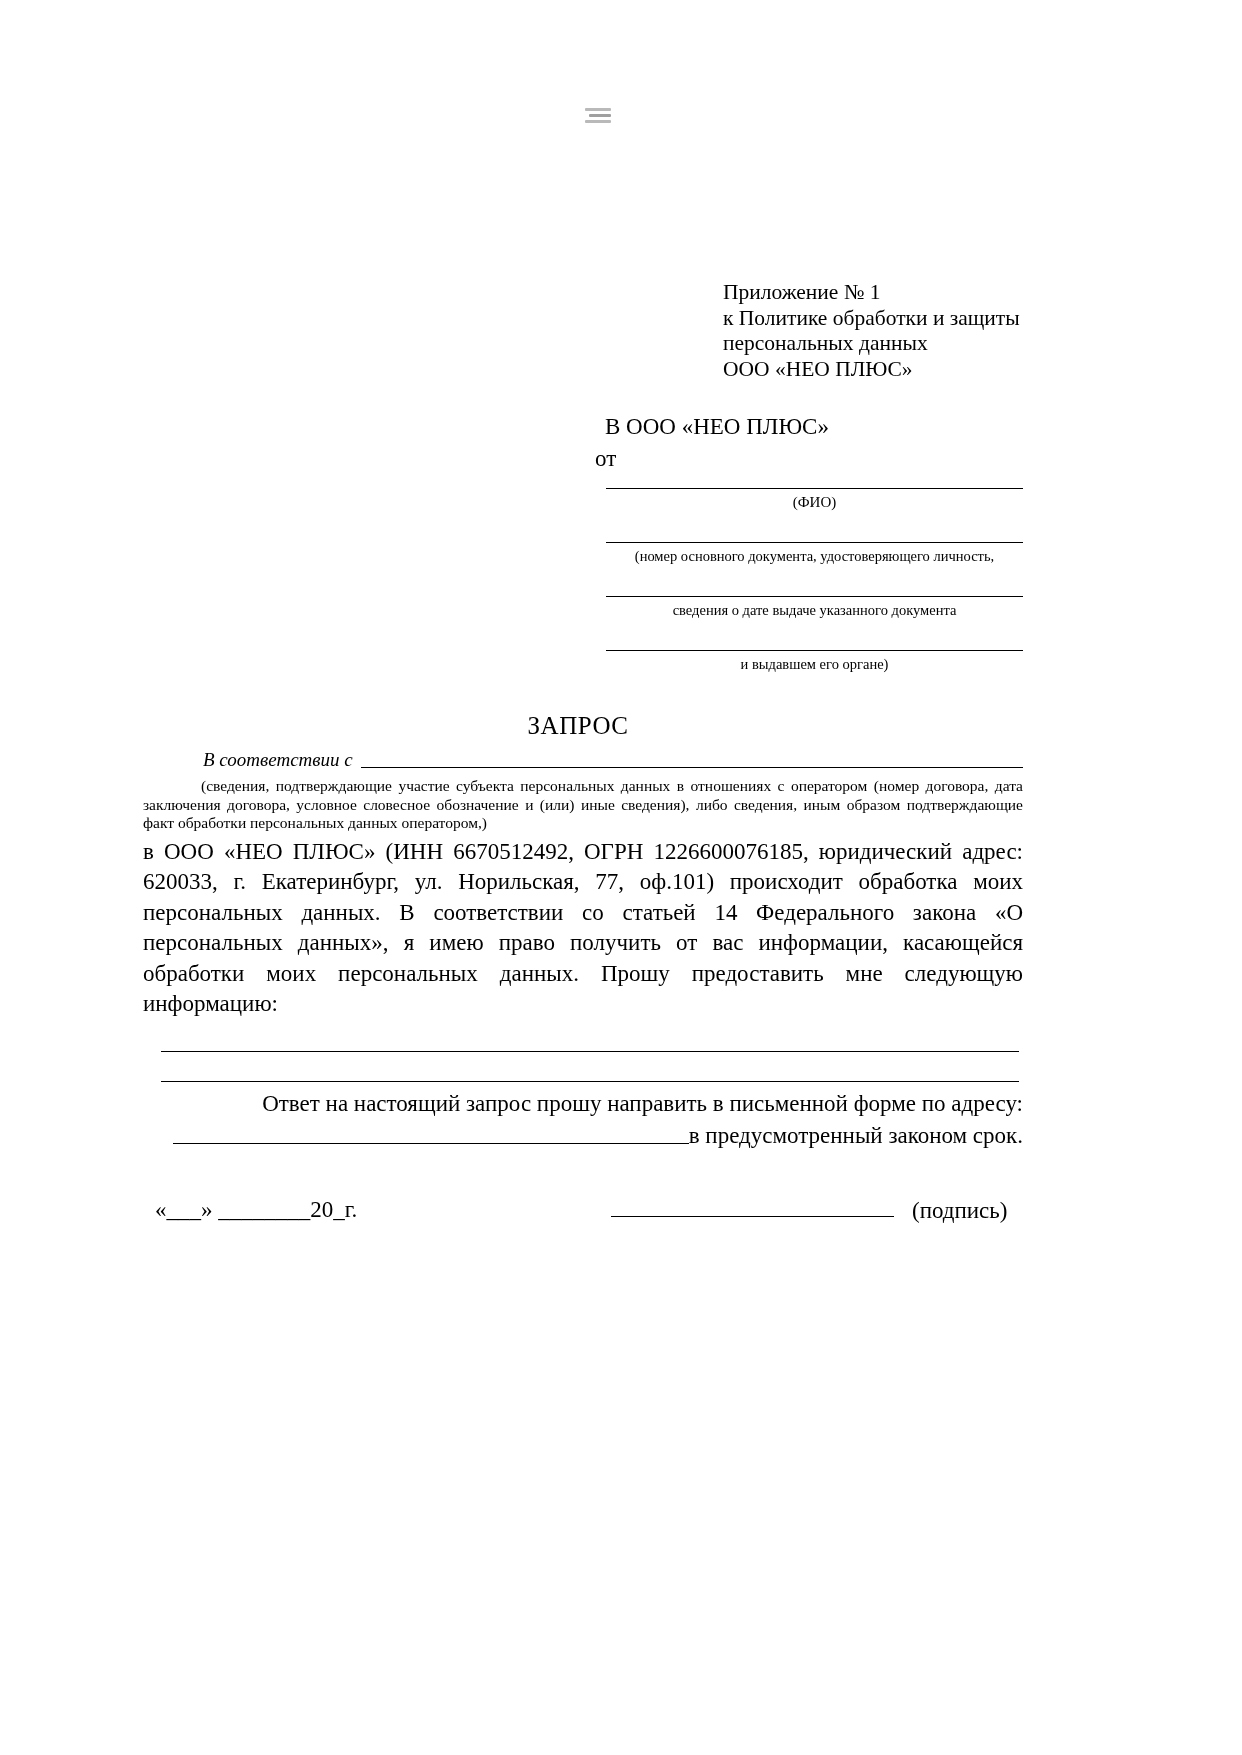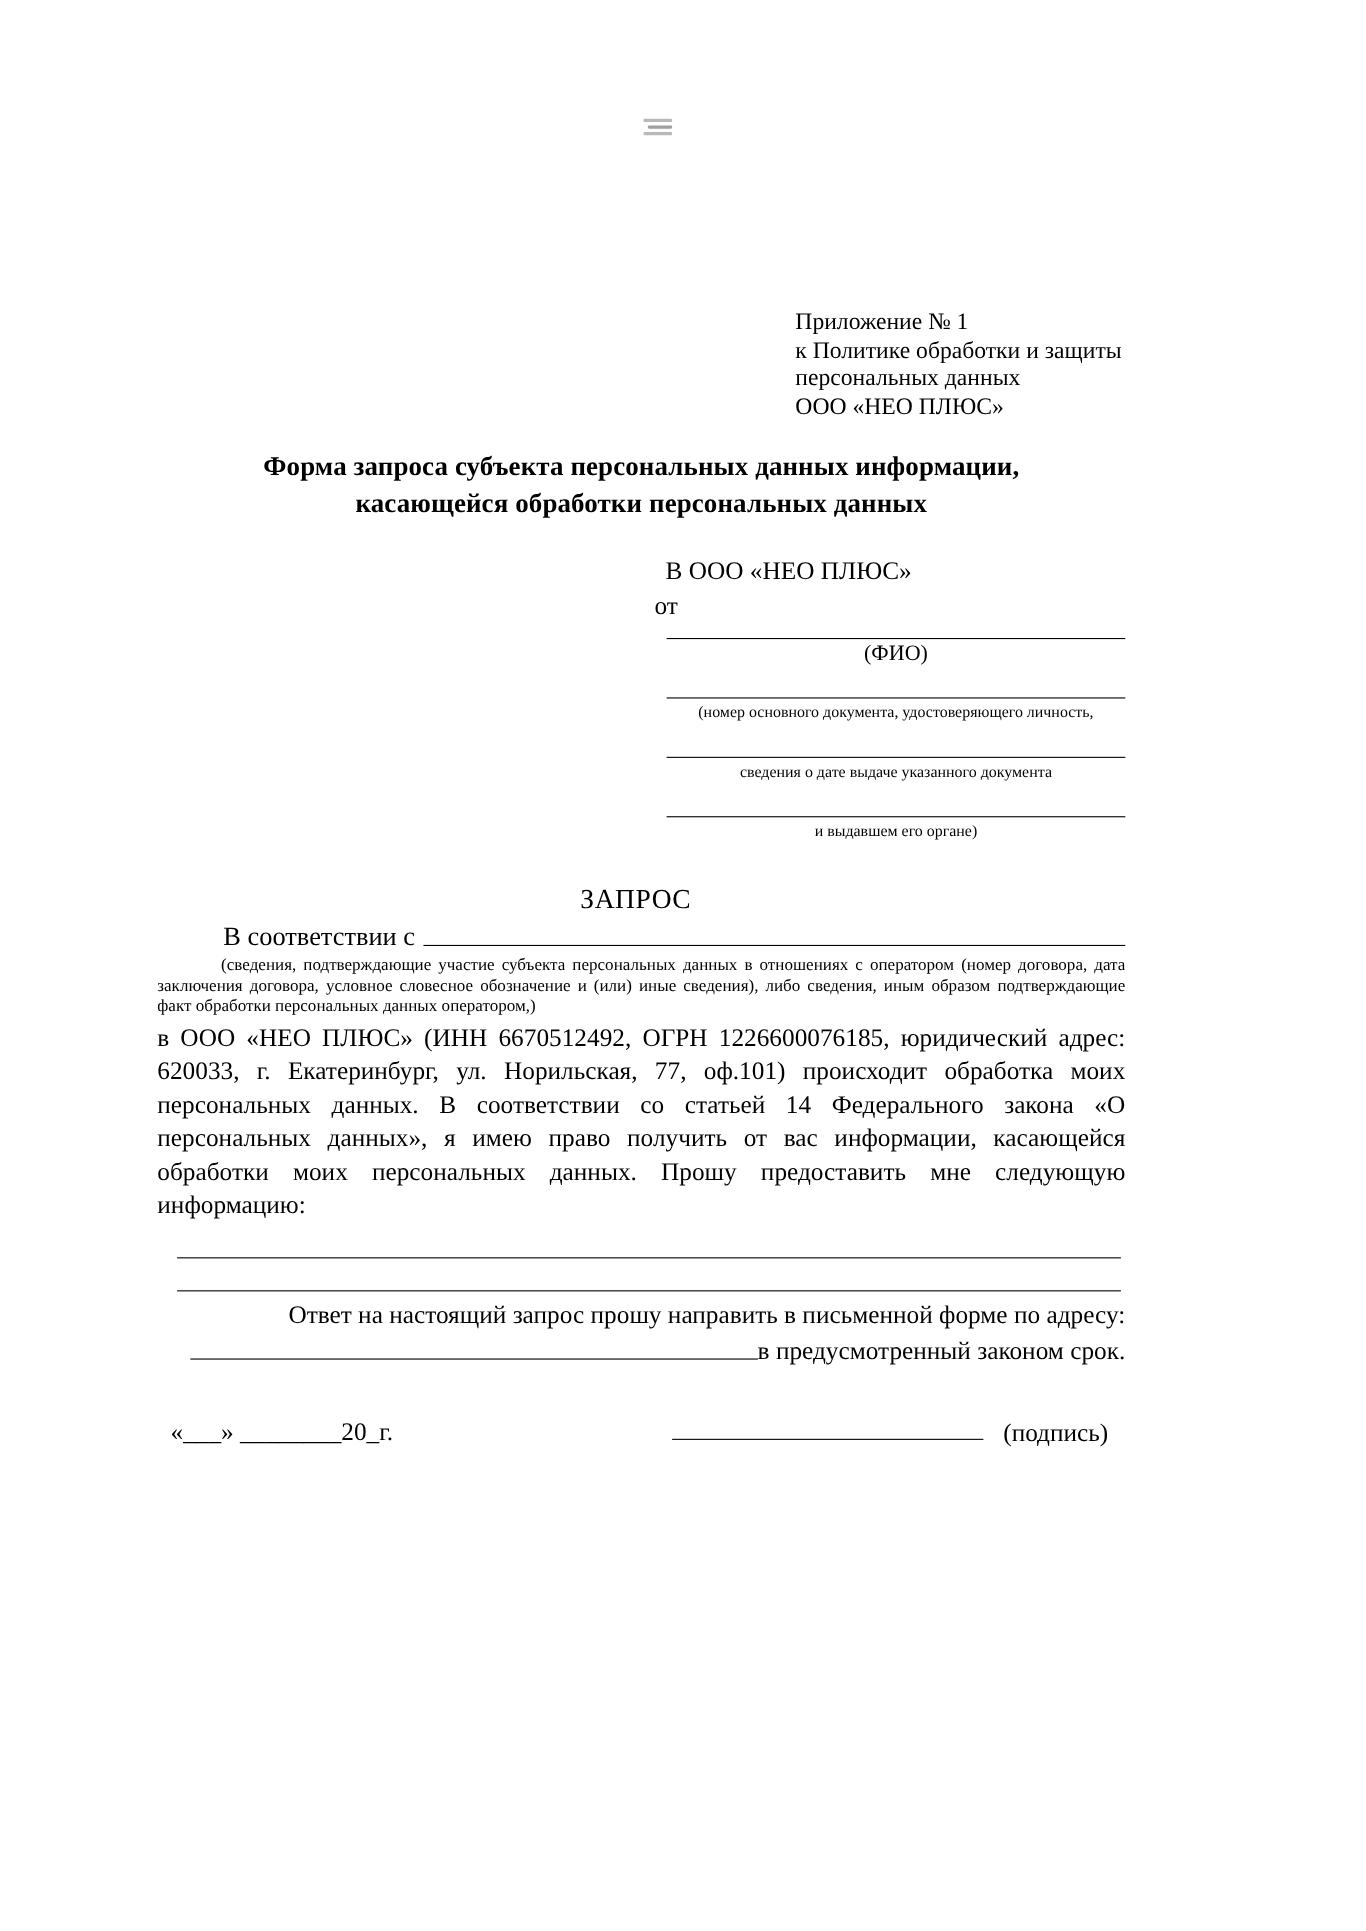--- a/index.html
+++ b/index.html
@@ -87,21 +87,21 @@
     width: 417px;
   }
   .fill-rule {
     border-bottom: 1.6px solid #000;
     height: 0;
     margin-top: 14px;
   }
   .fill-rule.r2 { margin-top: 30px; }
   .fill-caption {
     text-align: center;
-    font-size: 20px;
+    font-size: 15px;
     line-height: 20px;
     margin-top: 3px;
   }
   .fill-caption.small {
     font-size: 14.5px;
   }
 
   
   .request-heading {
     margin-top: 38px;
@@ -112,23 +112,24 @@
   }
 
   
   .accord-row {
     display: flex;
     align-items: flex-end;
     margin-top: 6px;
     margin-left: 60px;
   }
   .accord-row .label {
-    font-size: 24px;
+    font-size: 19px;
     line-height: 28px;
     white-space: nowrap;
+    font-style: italic;
   }
   .accord-row .rule {
     flex: 1;
     border-bottom: 1.6px solid #000;
     height: 0;
     margin-left: 8px;
     margin-bottom: 6px;
   }
 
   .fine-print {
@@ -229,24 +230,20 @@
 
   <div class="content">
 
     <div class="appendix">
       <div>Приложение № 1</div>
       <div>к Политике обработки и защиты</div>
       <div>персональных данных</div>
       <div>ООО «НЕО ПЛЮС»</div>
     </div>
 
-    <div class="doc-title">
-      <div>Форма запроса субъекта персональных данных информации,</div>
-      <div>касающейся обработки персональных данных</div>
-    </div>
 
     <div class="addressee">
       <div class="to-line">В ООО «НЕО ПЛЮС»</div>
       <span class="from-word">от</span>
     </div>
 
     <div class="fill-group">
       <div class="fill-rule"></div>
       <div class="fill-caption">(ФИО)</div>
 

